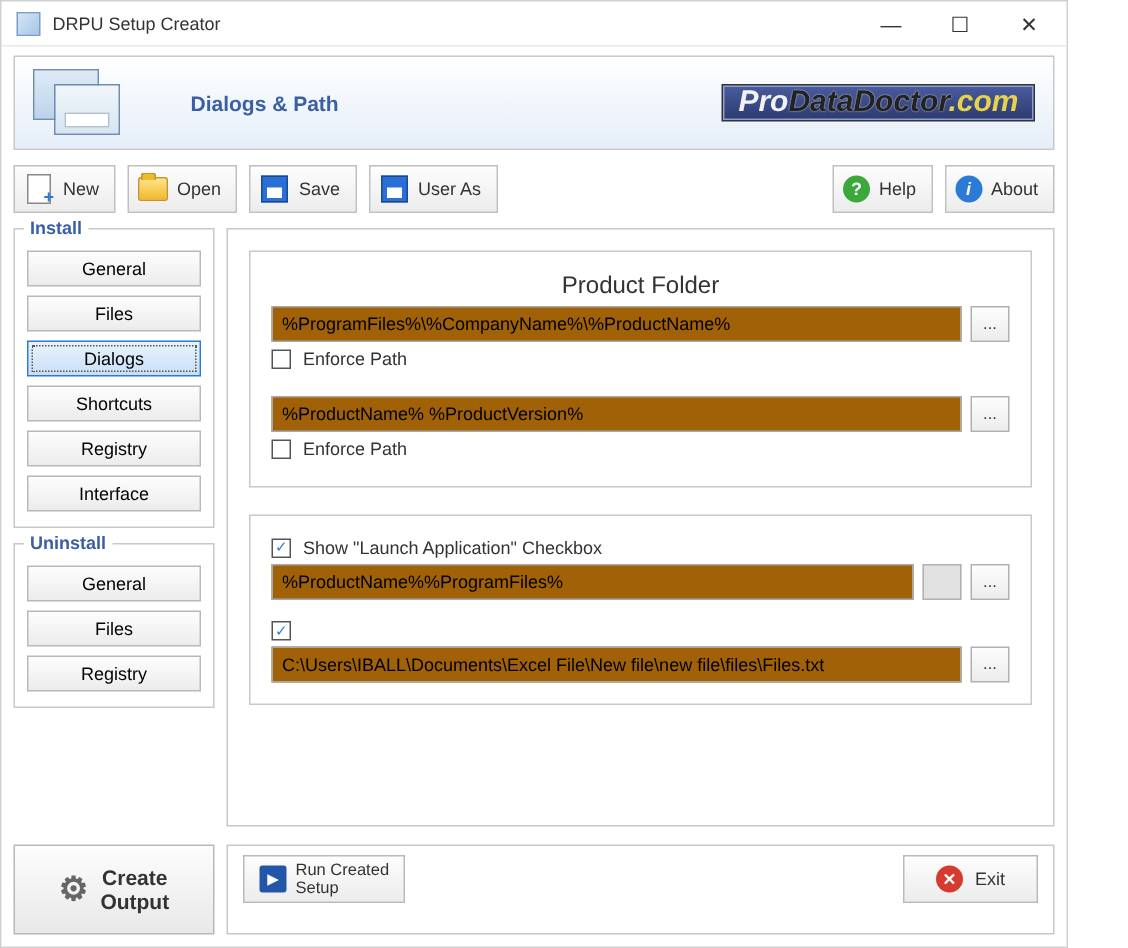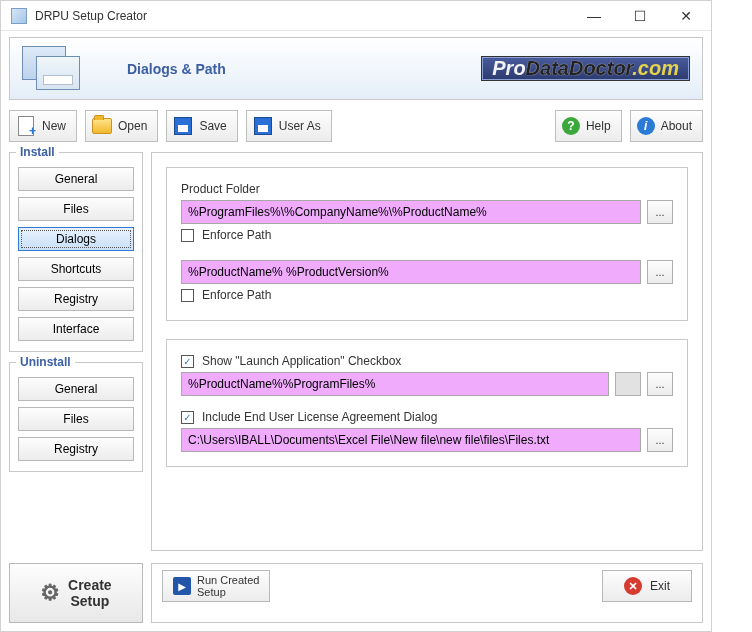--- a/index.html
+++ b/index.html
@@ -43,23 +43,23 @@
 .sbtn { display:block; width:100%; height:24px; margin-bottom:6px; border:1px solid #b8b8b8; background:linear-gradient(#fdfdfd,#ececec); font-size:12px; cursor:default; }
 .sbtn:last-child { margin-bottom:0; }
 .sbtn.active { background:linear-gradient(#e9f2fd,#c9dff7); border:1px solid #2a7ad6; outline:1px dotted #555; outline-offset:-4px; }
 
 
 .main { flex:1; display:flex; flex-direction:column; }
 .mainbox { flex:1; border:1px solid #c8c8c8; padding:14px; display:flex; flex-direction:column; gap:18px; }
 .fieldset { border:1px solid #c8c8c8; padding:14px 14px 14px 14px; }
 .fld { margin-bottom:14px; }
 .fld:last-child { margin-bottom:0; }
-.flabel { font-size:12px; margin-bottom:4px; display:block; }
+.flabel { font-size:16px; margin-bottom:4px; display:block;text-align:center; }
 .frow { display:flex; gap:6px; align-items:center; }
-.finput { flex:1; height:24px; border:1px solid #a8a8a8; padding:0 6px; font-size:12px; background:#f0abfc; }
+.finput { flex:1; height:24px; border:1px solid #a8a8a8; padding:0 6px; font-size:12px; background:#a16207; }
 .browsebtn { width:26px; height:24px; border:1px solid #b0b0b0; background:linear-gradient(#fdfdfd,#ececec); font-size:11px; display:flex; align-items:center; justify-content:center; cursor:default; }
 .graybtn { width:26px; height:24px; border:1px solid #b0b0b0; background:#e2e2e2; }
 .chkrow { display:flex; margin-top:4px; }
 .chkrow-l { display:flex; align-items:center; gap:4px; margin-bottom:4px; font-size:12px; }
 .chk { width:13px; height:13px; border:1px solid #555; display:inline-flex; align-items:center; justify-content:center; font-size:10px; color:#2a7ad6; margin-right:4px; }
 
 
 .footer { display:flex; align-items:stretch; gap:8px; padding:6px 8px 8px 8px; }
 .createbtn { width:134px; height:60px; border:1px solid #b8b8b8; background:linear-gradient(#fdfdfd,#e8e8e8); display:flex; align-items:center; justify-content:center; gap:8px; font-size:14px; font-weight:bold; color:#333; cursor:default; }
 .gear { font-size:22px; color:#666; }
@@ -201,39 +201,38 @@
               </label>
             <div class="frow">
               <input class="finput" value="%ProductName%%ProgramFiles%" style="">
               <div class="graybtn"></div>
               <div class="browsebtn">...</div>
             </div>
           </div>
           <div class="fld">
             <label class="chkrow-l">
                 <span class="chk">✓</span>
-                <span>Include End User License Agreement Dialog</span>
               </label>
             <div class="frow">
               <input class="finput" value="C:\Users\IBALL\Documents\Excel File\New file\new file\files\Files.txt" style="">
               <div class="browsebtn">...</div>
             </div>
           </div>
         </div>
 
       </div>
     </div>
 
   </div>
 
   <div class="footer">
     <div class="createbtn">
       <span class="gear">⚙</span>
       <span style="white-space:pre-line;text-align:center">Create
-Setup</span>
+Output</span>
     </div>
     <div class="footermain">
       <div class="footerrow">
         <div class="fbtn">
           <span class="playic">▶</span>
           <span class="mline" style="white-space:pre-line">Run Created
 Setup</span>
         </div>
         <div class="fspacer"></div>
         <div class="exitbtn">

